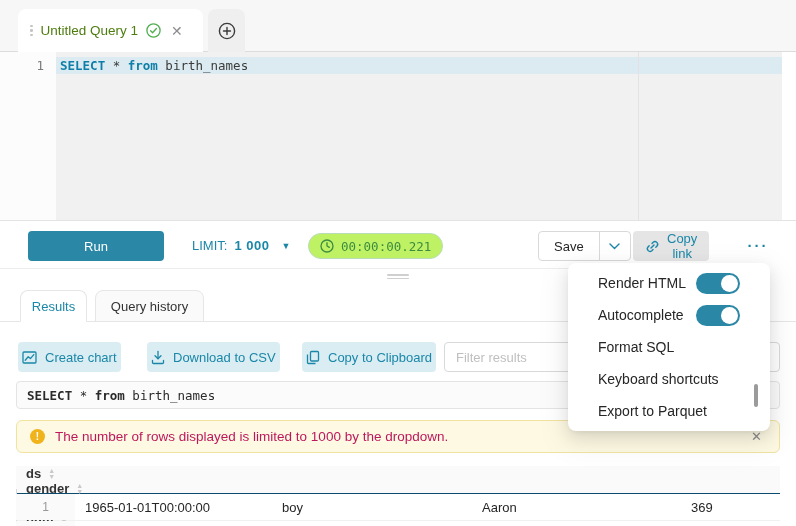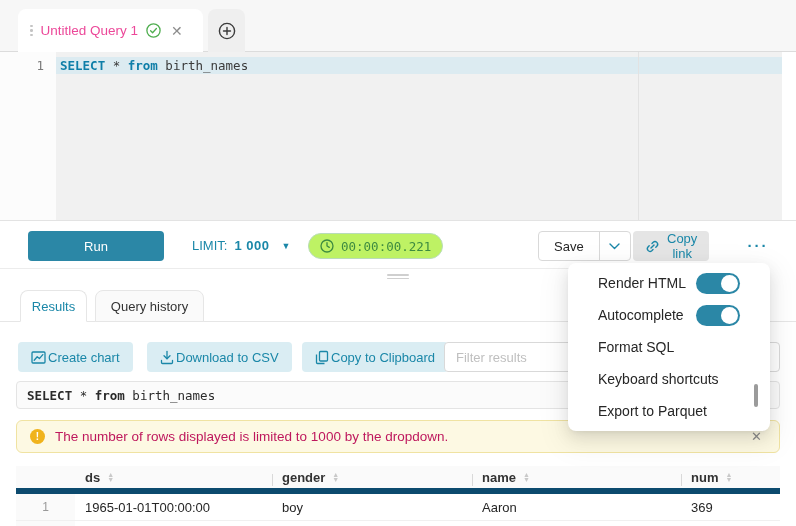--- a/index.html
+++ b/index.html
@@ -7,21 +7,21 @@
     font-family:"Liberation Sans", sans-serif; }
   #app { position:relative; width:796px; height:526px; background:#fff; }
   .mono { font-family:"DejaVu Sans Mono","Liberation Mono",monospace; }
 
   
   .tabbar { position:absolute; top:0; left:0; width:796px; height:52px; background:#f7f7f7; border-bottom:1px solid #dcdcdc; }
   .qtab { position:absolute; left:18px; top:9px; width:185px; height:43px; background:#fff;
     border-radius:8px 8px 0 0; display:flex; align-items:center; gap:8px; padding:0 12px; z-index:2; }
   .dragdots { display:flex; flex-direction:column; gap:2px; }
   .dragdots i { width:2.5px; height:2.5px; border-radius:50%; background:#c4c4c4; }
-  .qtab-title { color:#ec4899; font-size:13.5px; font-weight:500; white-space:nowrap; }
+  .qtab-title { color:#4d7c0f; font-size:13.5px; font-weight:500; white-space:nowrap; }
   .tab-close { color:#8c8c8c; font-size:14px; cursor:pointer; margin-left:2px; }
   .addtab { position:absolute; left:208px; top:9px; width:37px; height:43px; background:#efefef;
     border-radius:8px 8px 0 0; display:flex; align-items:center; justify-content:center; }
 
   
   .editor { position:absolute; top:52px; left:0; width:796px; height:169px; background:#fff; border-bottom:1px solid #e3e3e3; }
   .ed-content { position:absolute; left:56px; top:0; width:726px; height:168px; background:#f1f1f1; }
   .ed-activeline { position:absolute; left:0; top:5px; width:726px; height:17px; background:#dcebf1; }
   .ed-printmargin { position:absolute; left:582px; top:0; width:1px; height:168px; background:#e2e2e2; }
   .ed-gutter { position:absolute; left:0; top:0; width:56px; height:168px; background:#fcfcfc; }
@@ -53,21 +53,21 @@
 
   
   .rtab-line { position:absolute; top:321px; left:0; width:796px; height:1px; background:#e6e6e6; }
   .rtab { position:absolute; top:290px; height:32px; border:1px solid #e6e6e6; border-radius:8px 8px 0 0;
     display:flex; align-items:center; justify-content:center; font-size:13px; cursor:pointer; }
   .rtab.active { left:20px; width:67px; background:#fff; color:#1a87a8; border-bottom:1px solid #fff; z-index:3;text-align:center; }
   .rtab.idle { left:95px; width:109px; background:#fafafa; color:#333; z-index:1; }
 
   
   .act-btn { position:absolute; top:342px; height:30px; background:#daedf3; border:none; border-radius:4px;
-    color:#1a87a8; font-size:13px; font-family:inherit; display:flex; align-items:center; gap:2px; padding:0 13px; cursor:pointer; }
+    color:#1a87a8; font-size:13px; font-family:inherit; display:flex; align-items:center; gap:8px; padding:0 4px; cursor:pointer; }
   .filter-input { position:absolute; top:342px; left:444px; width:336px; height:30px; border:1px solid #d9d9d9;
     border-radius:4px; padding:0 11px; font-size:13px; color:#333; font-family:inherit; background:#fff; }
   .filter-input::placeholder { color:#bfbfbf; }
 
   
   .sqlprev { position:absolute; top:381px; left:16px; width:764px; height:28px; background:#fbfbfb;
     border:1px solid #e4e4e4; border-radius:4px; display:flex; align-items:center; padding:0 10px;
     font-size:12.5px; color:#2b2b2b; white-space:pre; }
   .sqlprev b { font-weight:bold; }
 
@@ -75,21 +75,21 @@
   .banner { position:absolute; top:420px; left:16px; width:764px; height:33px; background:#fdf9e3;
     border:1px solid #f0e3a2; border-radius:6px; display:flex; align-items:center; padding:0 13px; }
   .warn-ic { width:15px; height:15px; border-radius:50%; background:#f0b31c; color:#fff; font-size:10px; font-weight:bold;
     display:flex; align-items:center; justify-content:center; flex:none; }
   .banner-text { margin-left:10px; font-size:13.5px; color:#be185d; }
   .banner-close { margin-left:auto; color:#8c8c8c; font-size:13px; cursor:pointer; padding:2px 4px; }
 
   
   .rtable { position:absolute; top:466px; left:16px; width:764px; }
   .trow { display:flex; }
-  .th-row { height:28px; background:#fafafa; border-bottom:6px solid #0c4a6e; }
+  .th-row { height:28px; background:#fafafa; border-bottom:1px solid #0c4a6e;flex-direction:column; }
   .td-row { height:27px; background:#fff; border-bottom:1px solid #f0f0f0; }
   .cell { display:flex; align-items:center; font-size:13px; color:#262626; padding-left:10px; position:relative; }
   .c0 { width:59px; justify-content:center; padding-left:0; }
   .c1 { width:197px; } .c2 { width:200px; } .c3 { width:209px; } .c4 { width:99px; }
   .th-row .cell { color:#333; font-weight:600; }
   .td-row .c0 { background:#fafafa; color:#999; font-size:12px; font-weight:normal; }
   .colsep { position:absolute; left:0; top:8px; width:1px; height:12px; background:#d9d9d9; }
   .sorter { display:flex; flex-direction:column; margin-left:7px; color:#c9c9c9; font-size:7px; line-height:5.5px; }
   .stub-row { height:5px; display:flex; border-top:0; }
   .stub-row .c0 { background:#fafafa; height:5px; }

